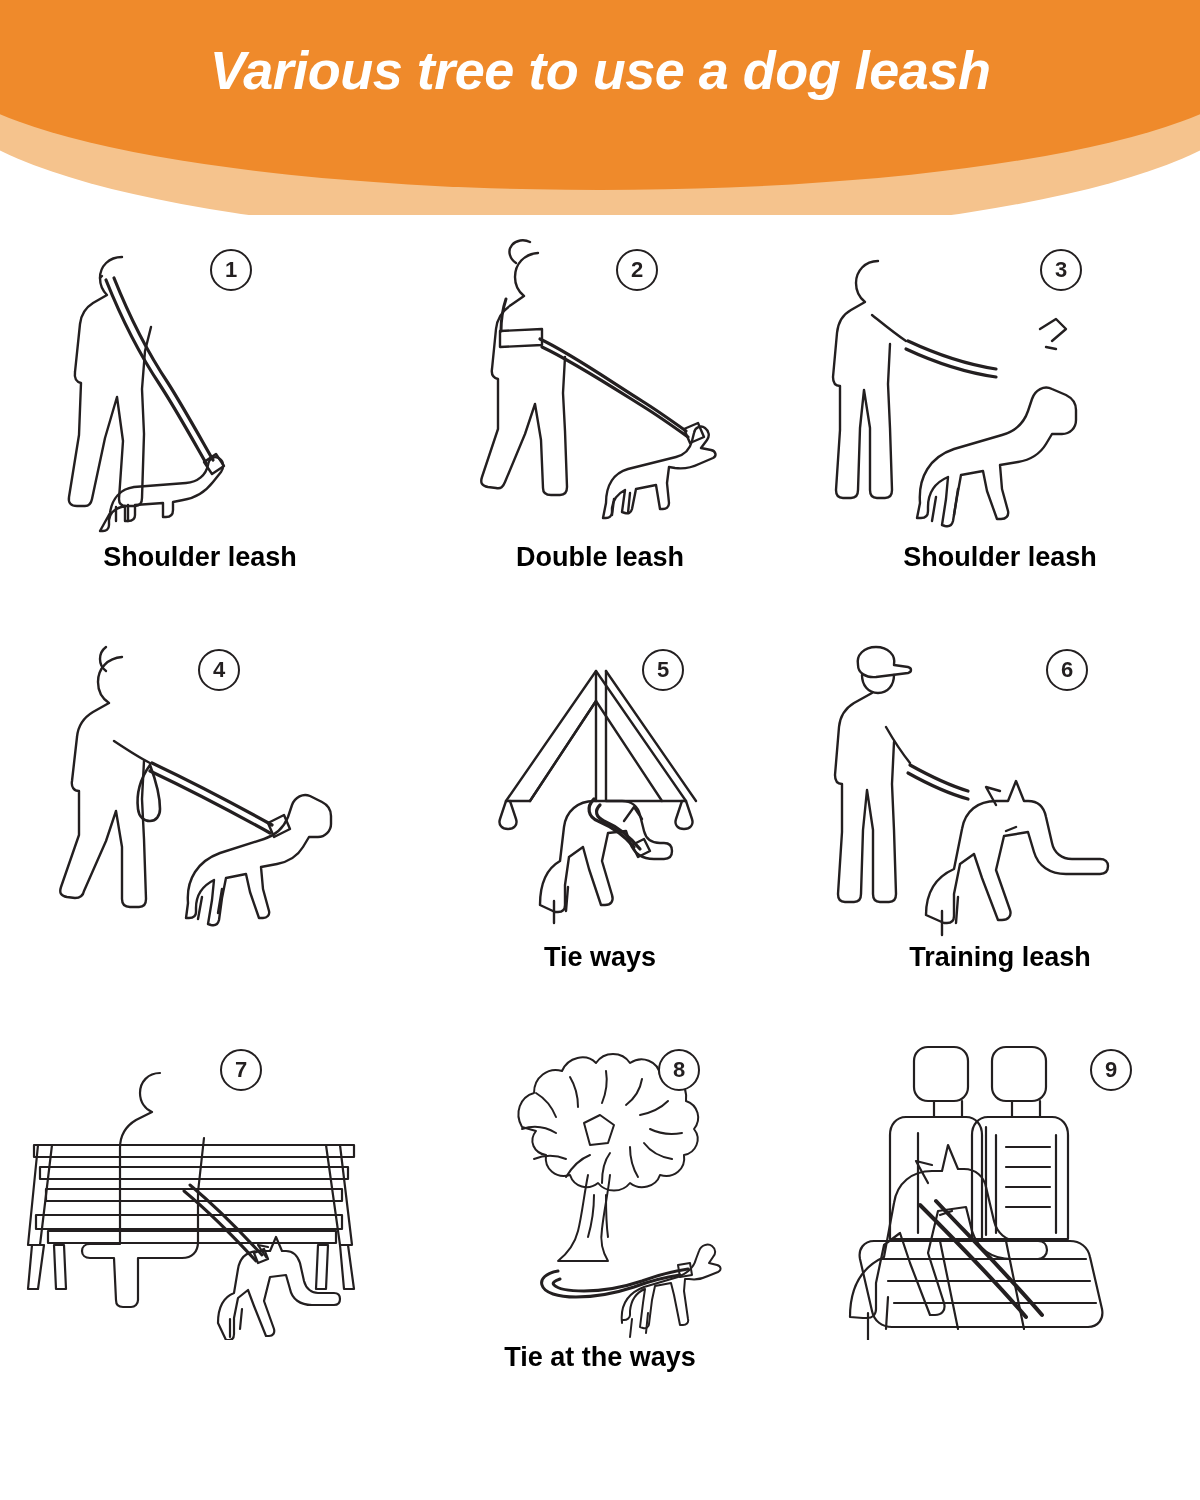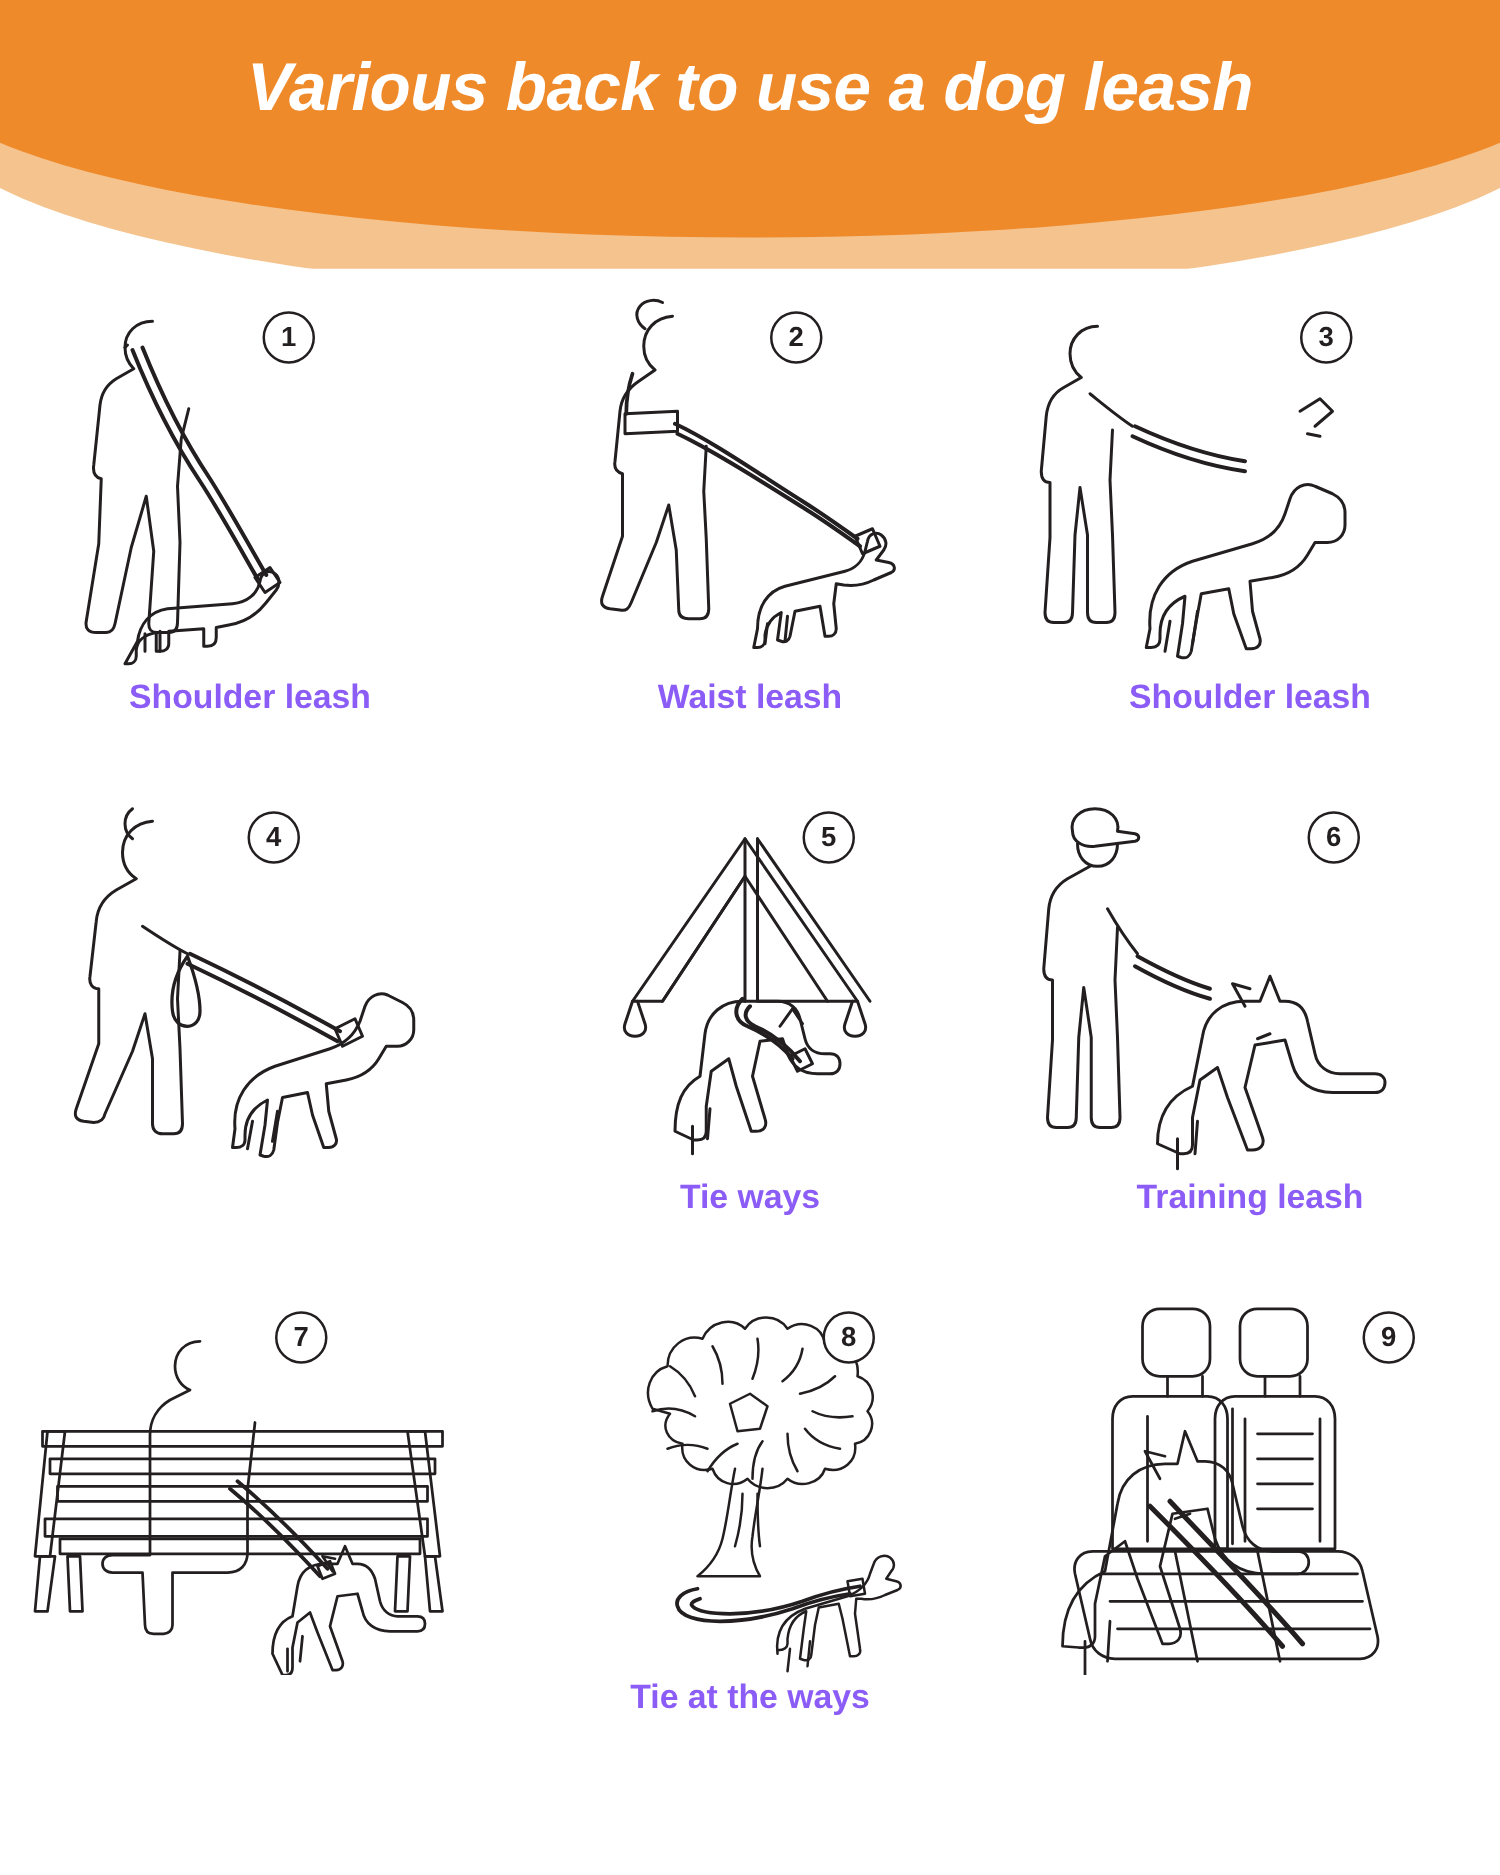--- a/index.html
+++ b/index.html
@@ -104,34 +104,34 @@
     font-size: 22px;
     font-weight: bold;
     color: #231f20;
     background: #ffffff;
     z-index: 5;
   }
   .caption {
     text-align: center;
     font-size: 27px;
     font-weight: bold;
-    color: #8b5cf6;
+    color: #000000;
     line-height: 1.12;
     max-width: 340px;
     margin-top: 2px;
   }
 </style>
 </head>
 <body>
 
 <div class="header">
   <div class="header-bg"></div>
   <div class="header-curve-light"></div>
   <div class="header-curve-main"></div>
-  <div class="header-title">Various back to use a dog leash</div>
+  <div class="header-title">Various tree to use a dog leash</div>
 </div>
 
 <div class="grid">
 
   <div class="cell">
     <div class="art">
       <div class="badge" style="top:14px; left:200px;">1</div>
       <svg viewBox="0 0 380 305" fill="none" stroke="#231f20" stroke-width="2.4" stroke-linejoin="round" stroke-linecap="round">
 
         <path d="M112 22 c-13 0 -22 9 -22 21 c0 8 3 13 7 17 l-14 8 c-8 5 -12 12 -13 21 l-5 48 c-1 7 2 10 6 11 l-2 52 l-10 62 c-1 6 2 9 8 9 l8 0 c4 0 6 -2 7 -7 l13 -61 l12 -41 l6 44 l-4 58 c0 5 2 7 7 7 l9 0 c5 0 7 -3 7 -8 l2 -64 l-2 -45 l3 -38 l6 -24"></path>
@@ -161,21 +161,21 @@
         <path d="M96 64 c-4 12 -5 22 -5 32" stroke-width="3"></path>
 
         <path d="M130 104 C160 118 200 146 232 166 C248 176 262 186 276 196" stroke-width="3.2"></path>
         <path d="M132 112 C162 126 202 152 234 172 C250 182 264 192 278 202" stroke-width="3.2"></path>
         <path d="M274 194 l14 -6 l6 14 l-14 6 z"></path>
 
         <path d="M196 268 c0 -18 8 -30 22 -34 l48 -12 c8 -2 14 -8 16 -16 l2 -8 c1 -6 7 -8 11 -5 c4 3 5 8 2 12 l-6 8 l10 2 c5 1 6 6 2 8 l-14 6 c-8 4 -16 5 -24 4 l-6 -1 l-2 16 l2 20 c0 4 -3 6 -6 6 l-3 0 l-4 -24 l-20 4 l-4 20 c-1 4 -4 5 -7 4 l-3 -1 l3 -22 c-8 4 -12 10 -13 18 l0 4 c0 4 -3 6 -6 6 l-3 0 z"></path>
         <path d="M204 264 l-2 16 m18 -22 l-2 20"></path>
       </svg>
     </div>
-    <div class="caption">Waist leash</div>
+    <div class="caption">Double leash</div>
   </div>
 
   <div class="cell">
     <div class="art">
       <div class="badge" style="top:14px; left:230px;">3</div>
       <svg viewBox="0 0 380 305" fill="none" stroke="#231f20" stroke-width="2.4" stroke-linejoin="round" stroke-linecap="round">
 
         <path d="M68 26 c-13 0 -22 10 -22 22 c0 9 4 15 9 19 l-14 8 c-9 5 -13 13 -14 23 l-4 44 c0 6 2 9 7 9 l0 44 l-4 60 c0 5 2 8 7 8 l8 0 c5 0 7 -3 7 -8 l2 -62 l4 -38 l6 38 l0 62 c0 5 2 8 7 8 l8 0 c5 0 7 -3 7 -8 l-2 -62 l-2 -44 l2 -40"></path>
         <path d="M62 80 c10 8 22 18 34 26" stroke-width="2.4"></path>
 

